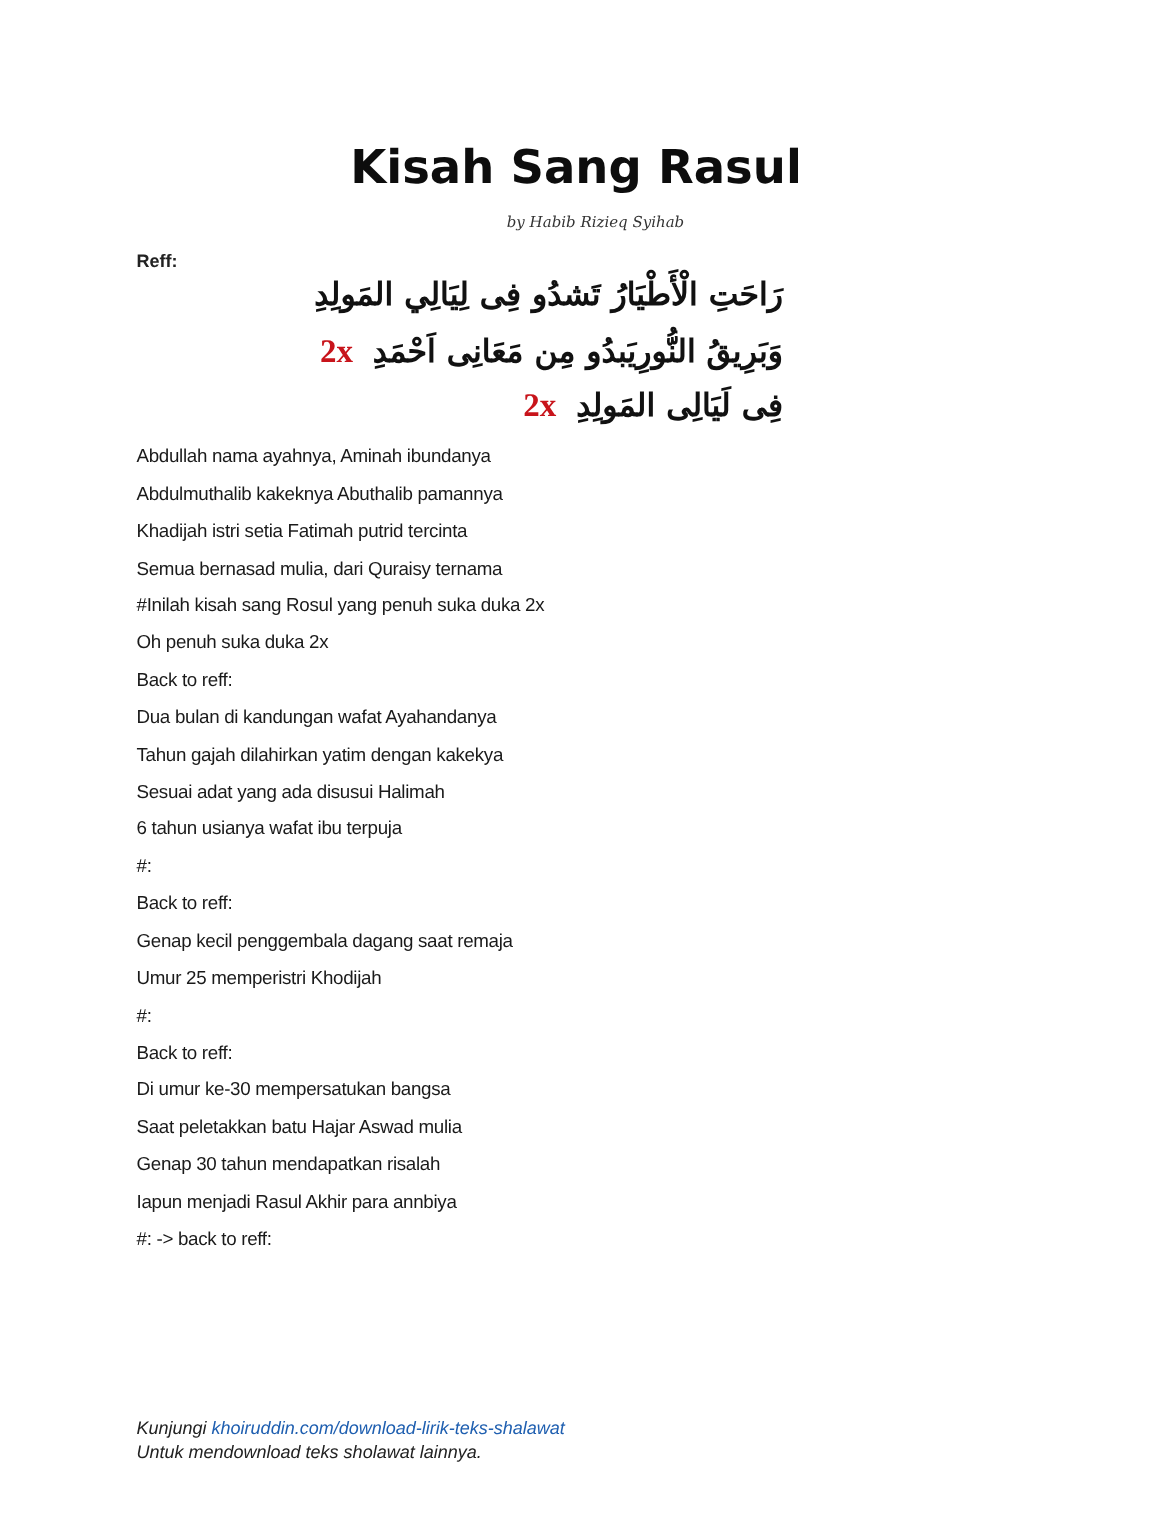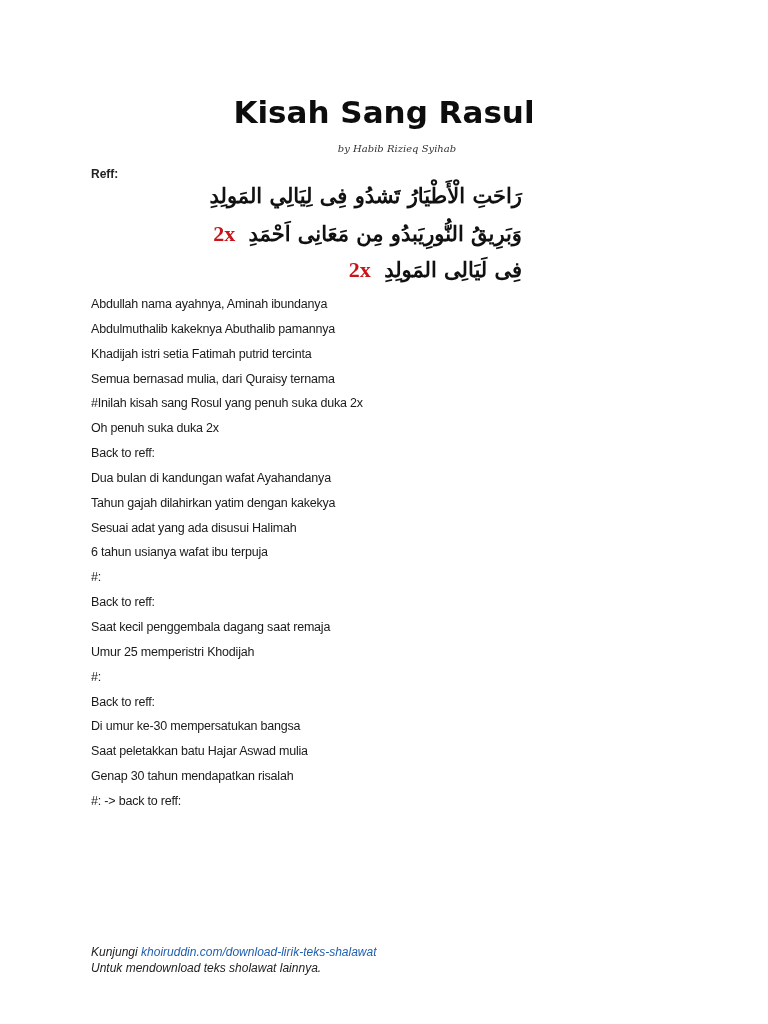--- a/index.html
+++ b/index.html
@@ -46,27 +46,28 @@
     <li>Semua bernasad mulia, dari Quraisy ternama</li>
     <li>#Inilah kisah sang Rosul yang penuh suka duka 2x</li>
     <li>Oh penuh suka duka 2x</li>
     <li>Back to reff:</li>
     <li>Dua bulan di kandungan wafat Ayahandanya</li>
     <li>Tahun gajah dilahirkan yatim dengan kakekya</li>
     <li>Sesuai adat yang ada disusui Halimah</li>
     <li>6 tahun usianya wafat ibu terpuja</li>
     <li>#:</li>
     <li>Back to reff:</li>
-    <li>Saat kecil penggembala dagang saat remaja</li>
+    <li>Genap kecil penggembala dagang saat remaja</li>
     <li>Umur 25 memperistri Khodijah</li>
     <li>#:</li>
     <li>Back to reff:</li>
     <li>Di umur ke-30 mempersatukan bangsa</li>
     <li>Saat peletakkan batu Hajar Aswad mulia</li>
     <li>Genap 30 tahun mendapatkan risalah</li>
+    <li>Iapun menjadi Rasul Akhir para annbiya</li>
     <li>#: -&gt; back to reff:</li>
   </ul>
 
   <div class="footer">
     <div>
       <span>Kunjungi</span>
       <a>khoiruddin.com/download-lirik-teks-shalawat</a>
     </div>
     <div>Untuk mendownload teks sholawat lainnya.</div>
   </div>

